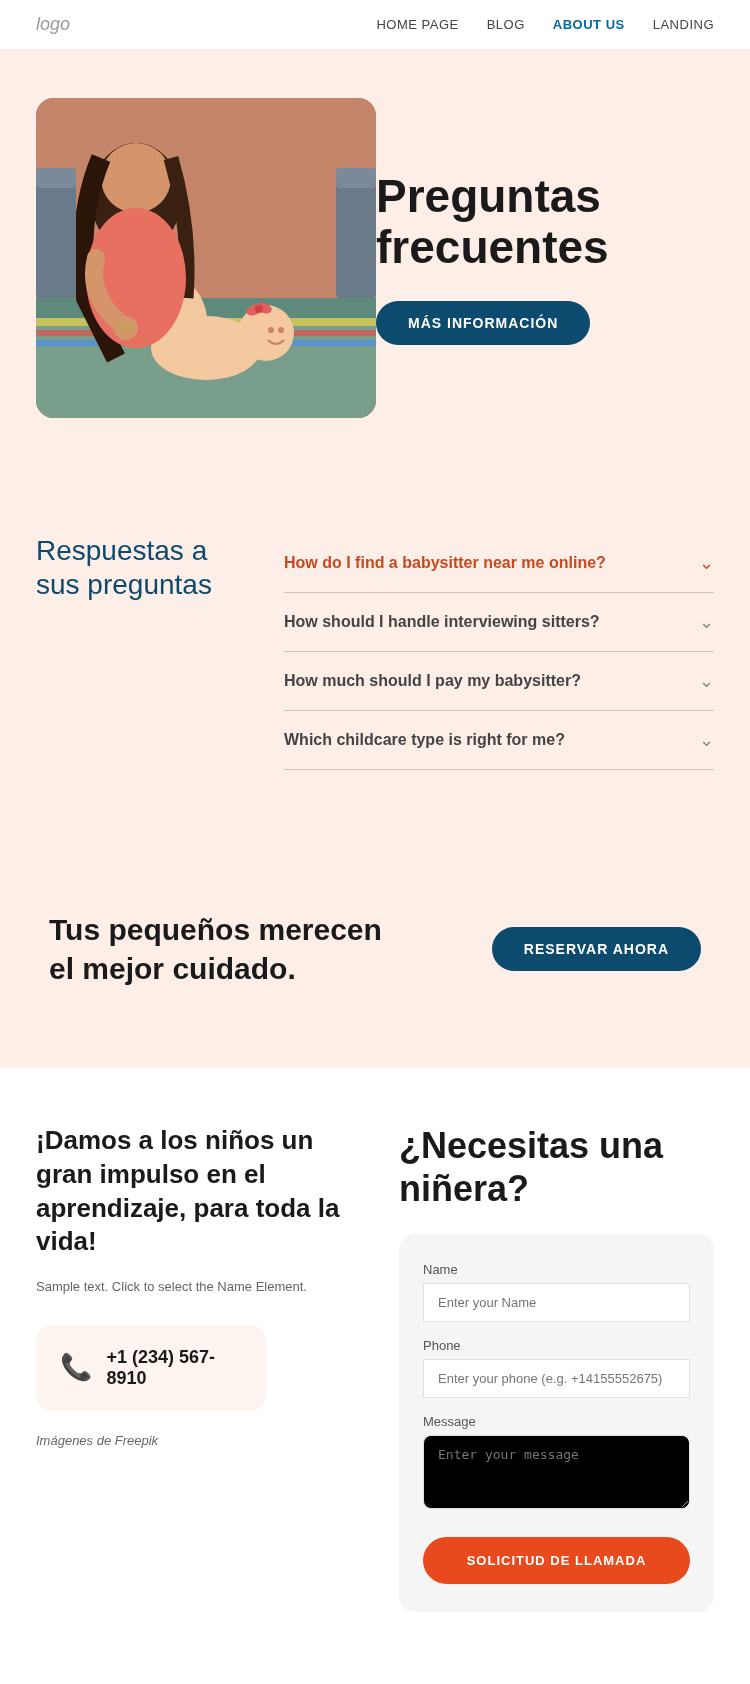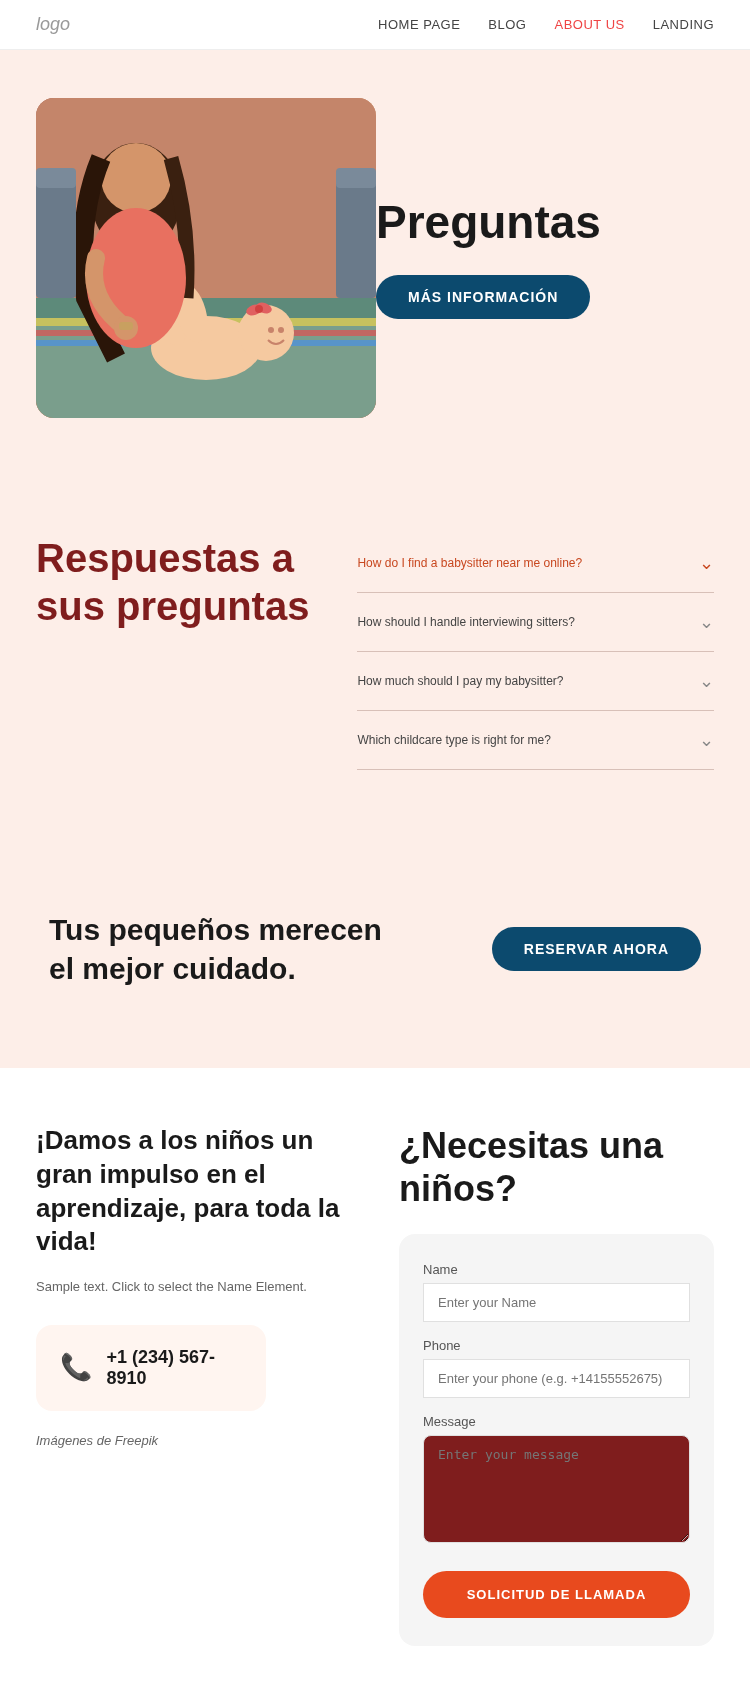--- a/index.html
+++ b/index.html
@@ -8,21 +8,21 @@
     
     nav {
       display: flex; align-items: center; justify-content: space-between;
       padding: 14px 36px; background: #fff; border-bottom: 1px solid #eee; gap: 12px;
     }
     .logo { font-size: 18px; color: #999; font-style: italic; }
     .nav-links { display: flex; gap: 28px; text-align: right; }
     .nav-links a {
       text-decoration: none; color: #444; font-size: 13px; font-weight: 500; letter-spacing: 0.5px;
     }
-    .nav-links a.active { color: #ef4444; font-weight: 400; }
+    .nav-links a.active { color: #0369a1; font-weight: 700; }
 
     
     .hero {
       background: #fdeee8; padding: 48px 36px 56px;
       display: flex; align-items: center; 
     }
     .hero-image {
       width: 340px; min-width: 340px; height: 320px;
       border-radius: 18px; overflow: hidden; background: #c8a89a;
     }
@@ -40,29 +40,29 @@
       padding: 14px 32px; font-size: 14px; font-weight: 700; letter-spacing: 1px;
       cursor: pointer; text-transform: uppercase;
     }
 
     
     .faq-section {
       background: #fdeee8; padding: 60px 36px 80px;
       display: flex; gap: 48px;
     }
     .faq-left { min-width: 200px; }
-    .faq-left h2 { font-size: 40px; font-weight: 700; color: #7f1d1d; line-height: 1.2; }
+    .faq-left h2 { font-size: 28px; font-weight: 400; color: #0c4a6e; line-height: 1.2; }
     .faq-right { flex: 1; }
     .faq-item {
       border-bottom: 1px solid #d8c0b8; padding: 18px 0;
     }
     .faq-item-header {
       display: flex; justify-content: space-between; align-items: center; cursor: pointer;
     }
-    .faq-question { font-size: 12px; color: #c84820; font-weight: 400; }
+    .faq-question { font-size: 16px; color: #c84820; font-weight: 700; }
     .faq-question.dark { color: #444; }
     .chevron { color: #c84820; font-size: 18px; }
     .faq-answer {
       margin-top: 14px; font-size: 13px; color: #555; line-height: 1.7;
     }
 
     
     .cta-banner {
       background: #fdeee8; padding: 60px 49px 80px;
       display: flex; align-items: center; justify-content: space-between;
@@ -91,21 +91,21 @@
       background: #f5f5f5; border-radius: 16px; padding: 28px 24px;
     }
     .form-group { margin-bottom: 16px; }
     .form-label { font-size: 13px; color: #555; margin-bottom: 6px; display: block; }
     .form-input {
       width: 100%; padding: 11px 14px; border-radius: 0; border: 1px solid #e0e0e0;
       background: #fff; font-size: 13px; color: #aaa; outline: none;
     }
     .form-textarea {
       width: 100%; padding: 11px 14px; border-radius: 8px; border: 1px solid #e0e0e0;
-      background: #7f1d1d; font-size: 13px; color: #aaa; resize: vertical; height: 108px; outline: none;
+      background: #000000; font-size: 13px; color: #aaa; resize: vertical; height: 74px; outline: none;
     }
     .btn-submit {
       width: 100%; background: #e84a1e; color: #fff; border: none; border-radius: 30px;
       padding: 16px; font-size: 13px; font-weight: 700; letter-spacing: 1px;
       cursor: pointer; text-transform: uppercase; margin-top: 8px;
     }
   </style>
 </head>
 <body>
 
@@ -170,20 +170,21 @@
         <rect x="0" y="80" width="40" height="120" fill="#6a7a8a" rx="4"></rect>
         <rect x="0" y="70" width="40" height="20" rx="4" fill="#7a8a9a"></rect>
         <rect x="300" y="80" width="40" height="120" fill="#6a7a8a" rx="4"></rect>
         <rect x="300" y="70" width="40" height="20" rx="4" fill="#7a8a9a"></rect>
       </svg>
     </div>
   </div>
   <div class="hero-text">
     <h1>
       <span>Preguntas</span><br>
+      <span>frecuentes</span>
     </h1>
     <button class="btn-orange">MÁS INFORMACIÓN</button>
   </div>
 </section>
 
 <section class="faq-section">
   <div class="faq-left">
     <h2>
       <span>Respuestas a</span><br>
       <span>sus preguntas</span>
@@ -236,21 +237,21 @@
       <span class="phone-number">+1 (234) 567-8910</span>
     </div>
     <p class="freepik-credit">
       <span>Imágenes de Freepik</span>
     </p>
   </div>
 
   <div class="contact-right">
     <h2>
       <span>¿Necesitas una</span><br>
-      <span>niños?</span>
+      <span>niñera?</span>
     </h2>
     <div class="contact-form-box">
       <div class="form-group">
         <label class="form-label">Name</label>
         <input class="form-input" type="text" placeholder="Enter your Name" style="">
       </div>
       <div class="form-group">
         <label class="form-label">Phone</label>
         <input class="form-input" type="text" placeholder="Enter your phone (e.g. +14155552675)" style="">
       </div>

